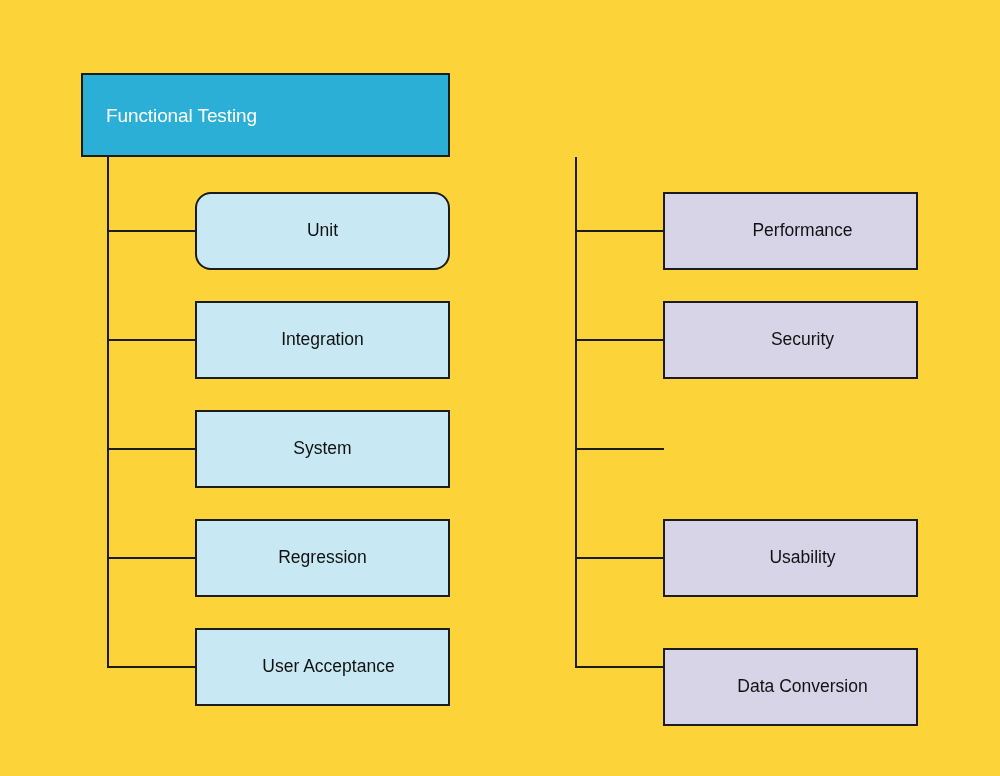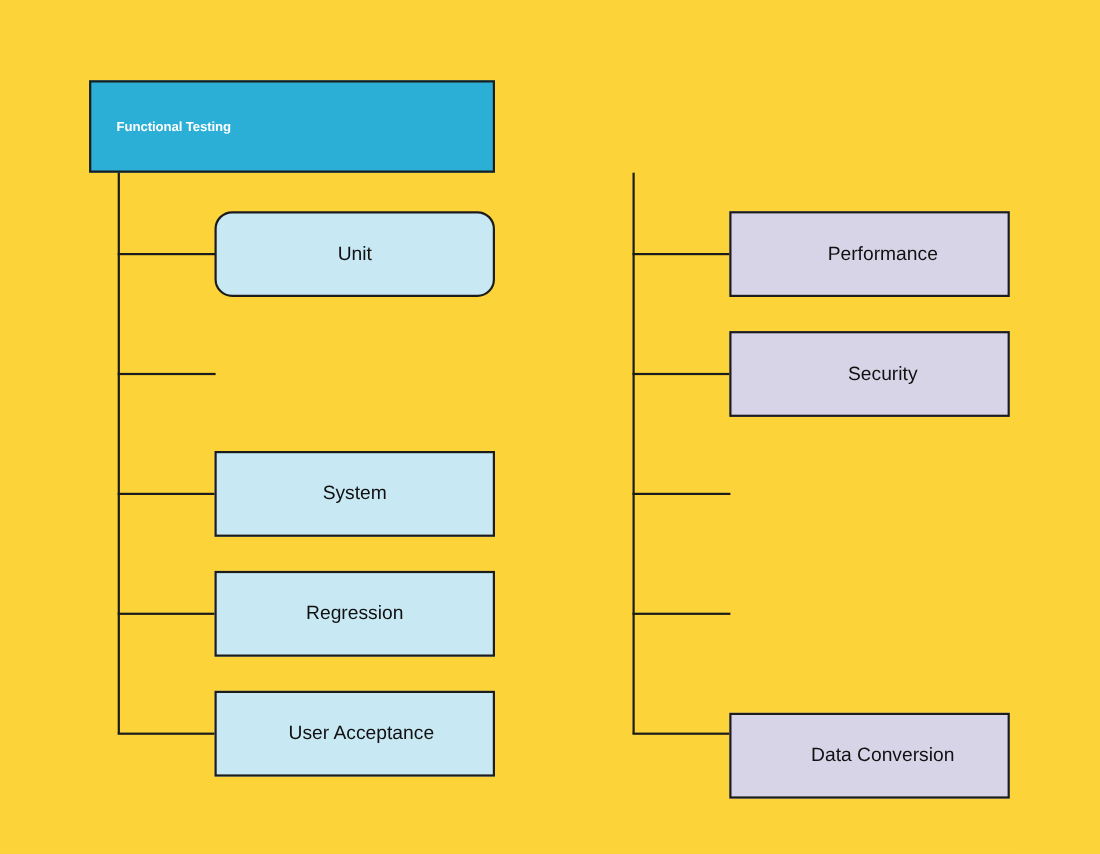--- a/index.html
+++ b/index.html
@@ -45,22 +45,22 @@
     width: 369px;
     background: #2BAFD6;
   }
   #header-box-nonfunctional {
     left: 81px;
     width: 369px;
     background: #6C54A0;
   }
   .header-label {
     color: #ffffff;
-    font-size: 12px;
-    font-weight: bold;
+    font-size: 19px;
+    font-weight: normal;
     letter-spacing: -0.1px;
     line-height: 1;
     white-space: nowrap;
   }
 
   
   .trunk {
     position: absolute;
     left: 107px;
     top: 157px;
@@ -114,20 +114,23 @@
 
     <div class="branch" style="top: 230px;"></div>
     <div class="branch" style="top: 339px;"></div>
     <div class="branch" style="top: 448px;"></div>
     <div class="branch" style="top: 557px;"></div>
     <div class="branch" style="top: 666px;"></div>
 
     <div class="child-box" style="top: 192px; border-radius: 16px;">
       <span class="child-label">Unit</span>
     </div>
+    <div class="child-box" style="top: 301px;">
+      <span class="child-label">Integration</span>
+    </div>
     <div class="child-box" style="top: 410px;">
       <span class="child-label">System</span>
     </div>
     <div class="child-box" style="top: 519px;">
       <span class="child-label">Regression</span>
     </div>
     <div class="child-box" style="top: 628px; padding-left: 12px;">
       <span class="child-label">User Acceptance</span>
     </div>
   </div>
@@ -142,18 +145,21 @@
     <div class="branch" style="top: 448px;"></div>
     <div class="branch" style="top: 557px;"></div>
     <div class="branch" style="top: 666px;"></div>
 
     <div class="child-box" style="top: 192px;">
       <span class="child-label">Performance</span>
     </div>
     <div class="child-box" style="top: 301px;">
       <span class="child-label">Security</span>
     </div>
+    <div class="child-box" style="top: 519px;">
+      <span class="child-label">Usability</span>
+    </div>
     <div class="child-box" style="top: 648px;">
       <span class="child-label">Data Conversion</span>
     </div>
   </div>
 
 </div>
 
 </body></html>

